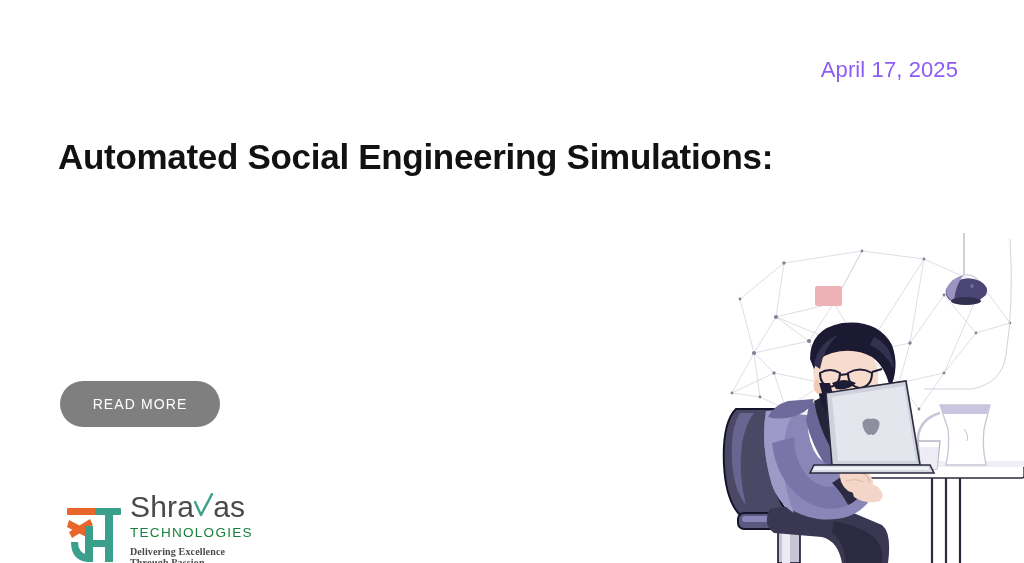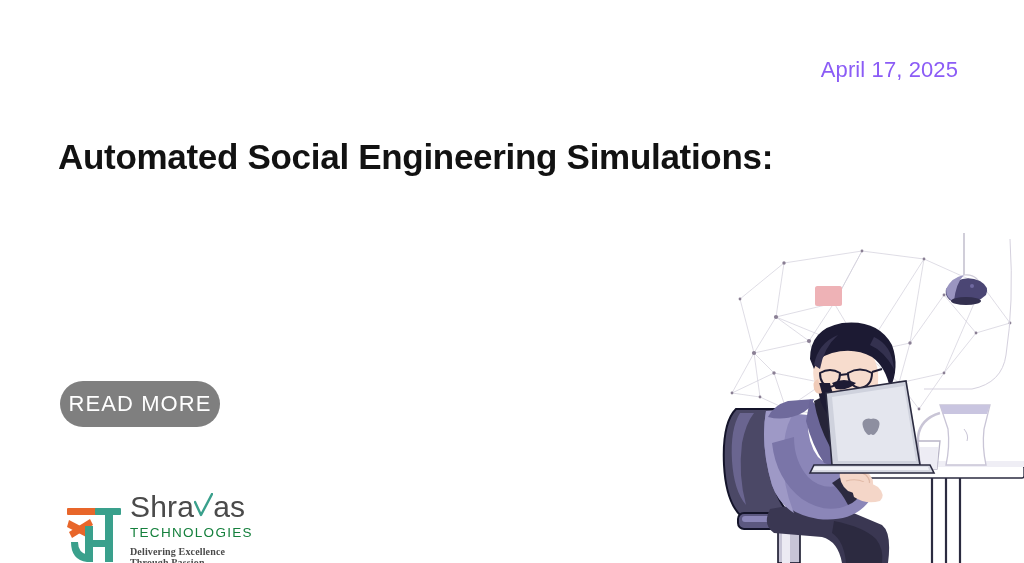--- a/index.html
+++ b/index.html
@@ -45,21 +45,21 @@
 
   
   .read-more {
     position:absolute;
     left:60px; top:381px;
     width:160px; height:46px;
     background:#7f7f7f;
     border:none;
     border-radius:23px;
     color:#ffffff;
-    font-size:22px;
+    font-size:14px;
     letter-spacing:1.1px;
     font-family:"Liberation Sans", sans-serif;
     cursor:pointer;
     display:flex;
     align-items:center;
     justify-content:center;
   }
 
   
   .logo {

